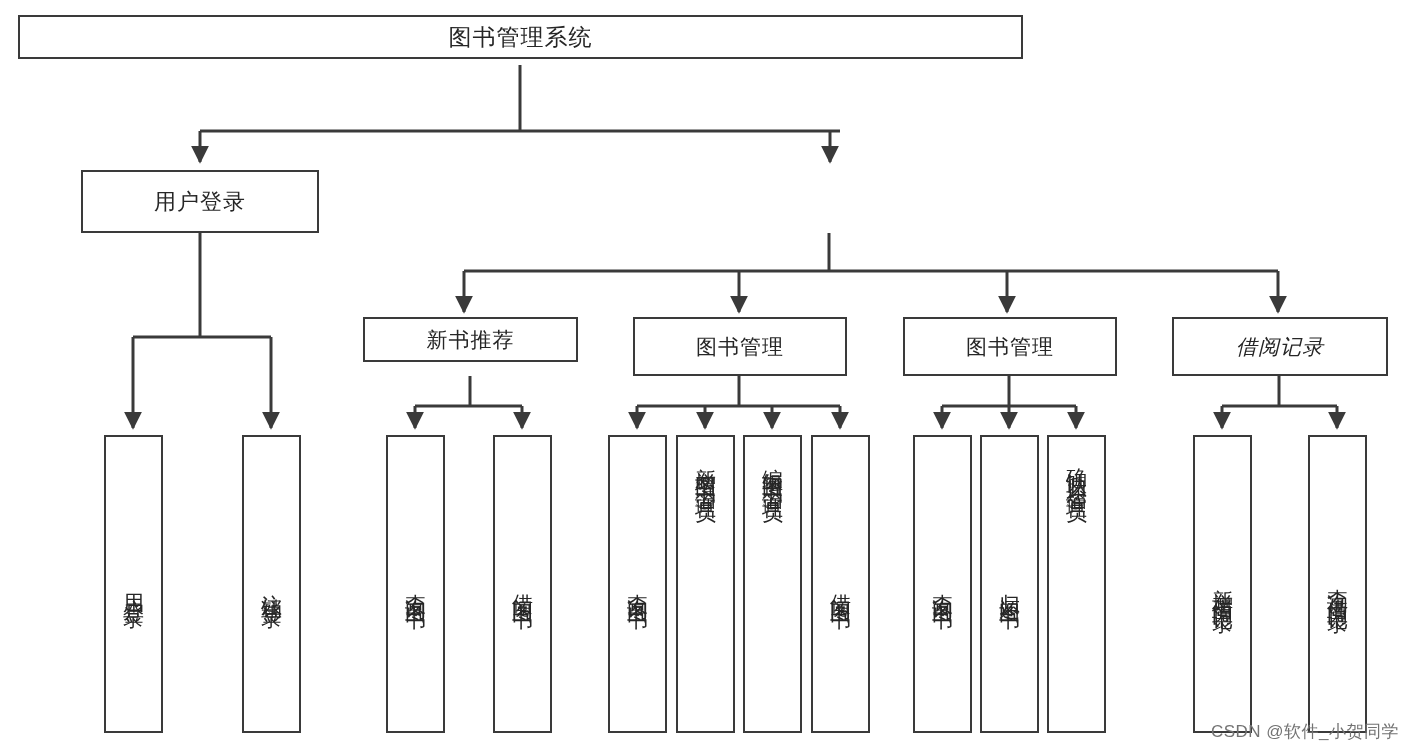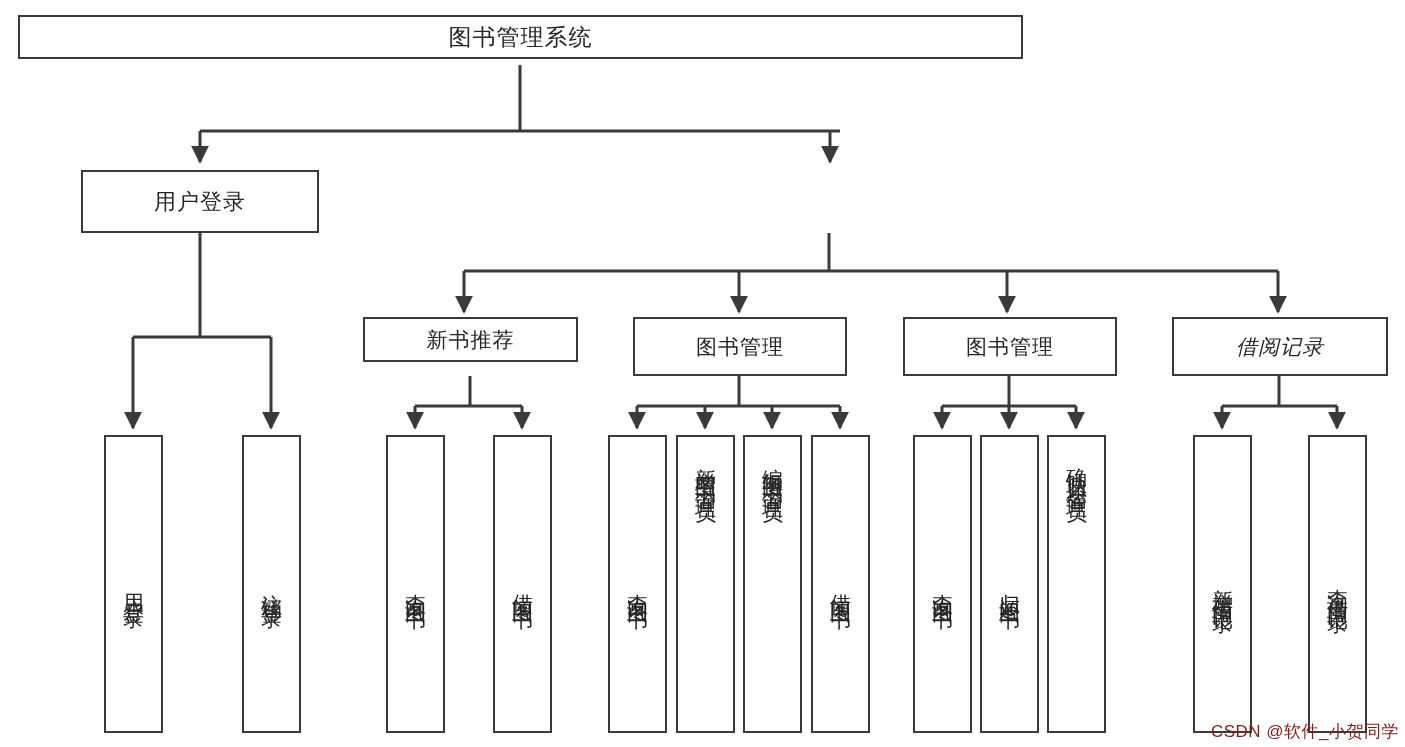--- a/index.html
+++ b/index.html
@@ -65,21 +65,21 @@
   .leafwrap.top{
     align-items:flex-start;
     padding-top:8px;
     box-sizing:border-box;
   }
   .watermark{
     position:absolute;
     right:6px;
     bottom:4px;
     font-size:17px;
-    color:#7f1d1d;
+    color:#737373;
     letter-spacing:0.5px;
     white-space:nowrap;
   }
 </style>
 </head>
 <body>
 
 <div id="canvas">
 
   <svg class="links" viewBox="0 0 1405 747">

